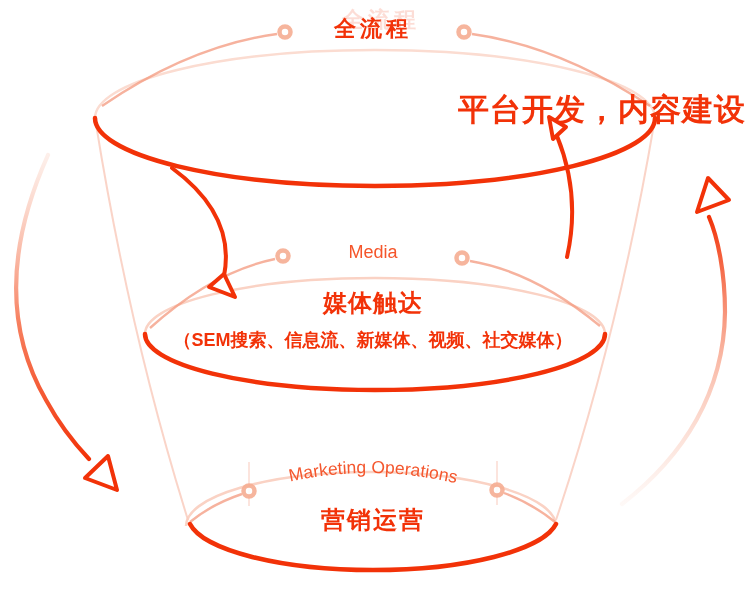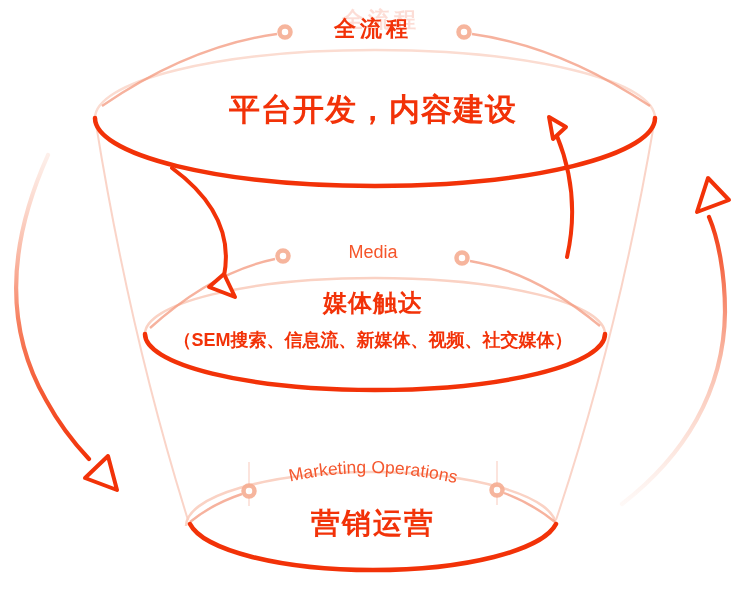--- a/index.html
+++ b/index.html
@@ -7,25 +7,25 @@
     position:relative;width:746px;height:604px;background:#ffffff;overflow:hidden;
     font-family:"Liberation Sans","DejaVu Sans",sans-serif;
   }
   .stage svg{position:absolute;left:0;top:0;}
   .lbl{
     position:absolute;left:0;width:746px;text-align:center;
     color:#F23208;white-space:nowrap;pointer-events:none;
   }
   .top-label{top:14px;font-size:22px;font-weight:700;letter-spacing:4px;}
   .top-label-ghost{top:5px;font-size:22px;font-weight:700;letter-spacing:4px;opacity:0.16;transform:translateX(8px);}
-  .l1-title{top:89px;font-size:31px;font-weight:700;letter-spacing:1px;}
+  .l1-title{top:89px;font-size:31px;font-weight:700;letter-spacing:1px;text-align:right;}
   .media-en{top:242px;font-size:18px;font-weight:400;color:#F5552A;}
   .l2-title{top:287px;font-size:24px;font-weight:700;letter-spacing:1px;}
   .l2-sub{top:328px;font-size:18px;font-weight:700;}
-  .l3-title{top:504px;font-size:29px;font-weight:700;letter-spacing:2px;}
+  .l3-title{top:504px;font-size:24px;font-weight:700;letter-spacing:2px;}
   .mo-arc-text{font-size:17.5px;font-weight:400;fill:#F4572E;}
 </style>
 </head>
 <body>
 
 <div class="stage">
 
   <svg width="746" height="604" viewBox="0 0 746 604">
     <defs>
       <linearGradient id="gradLeft" x1="0" y1="0" x2="0" y2="1">

